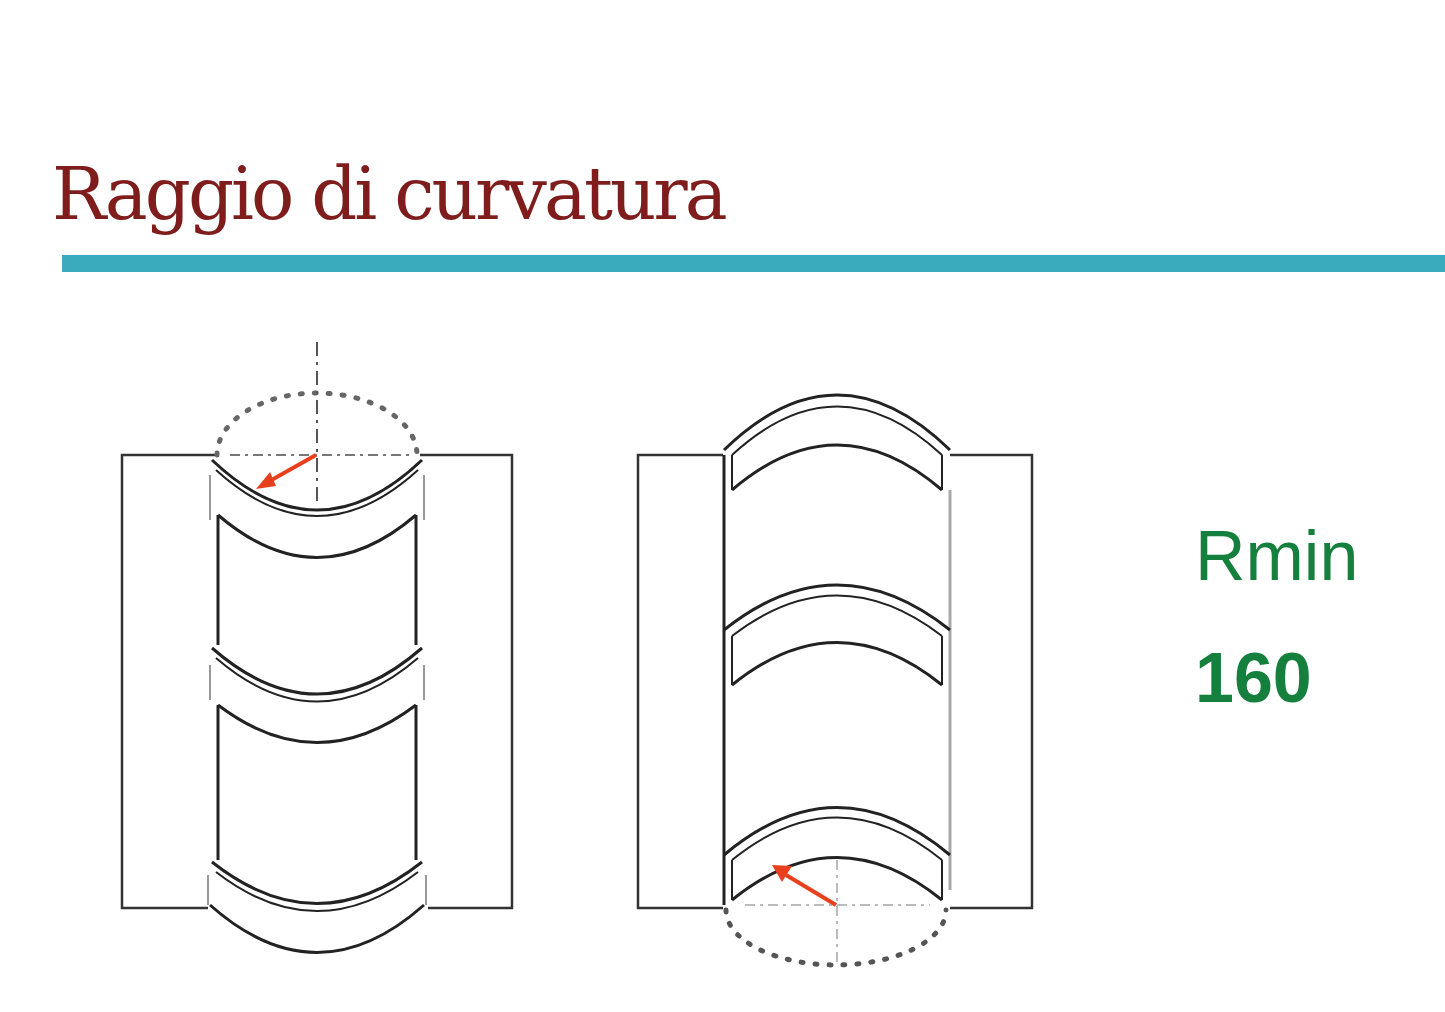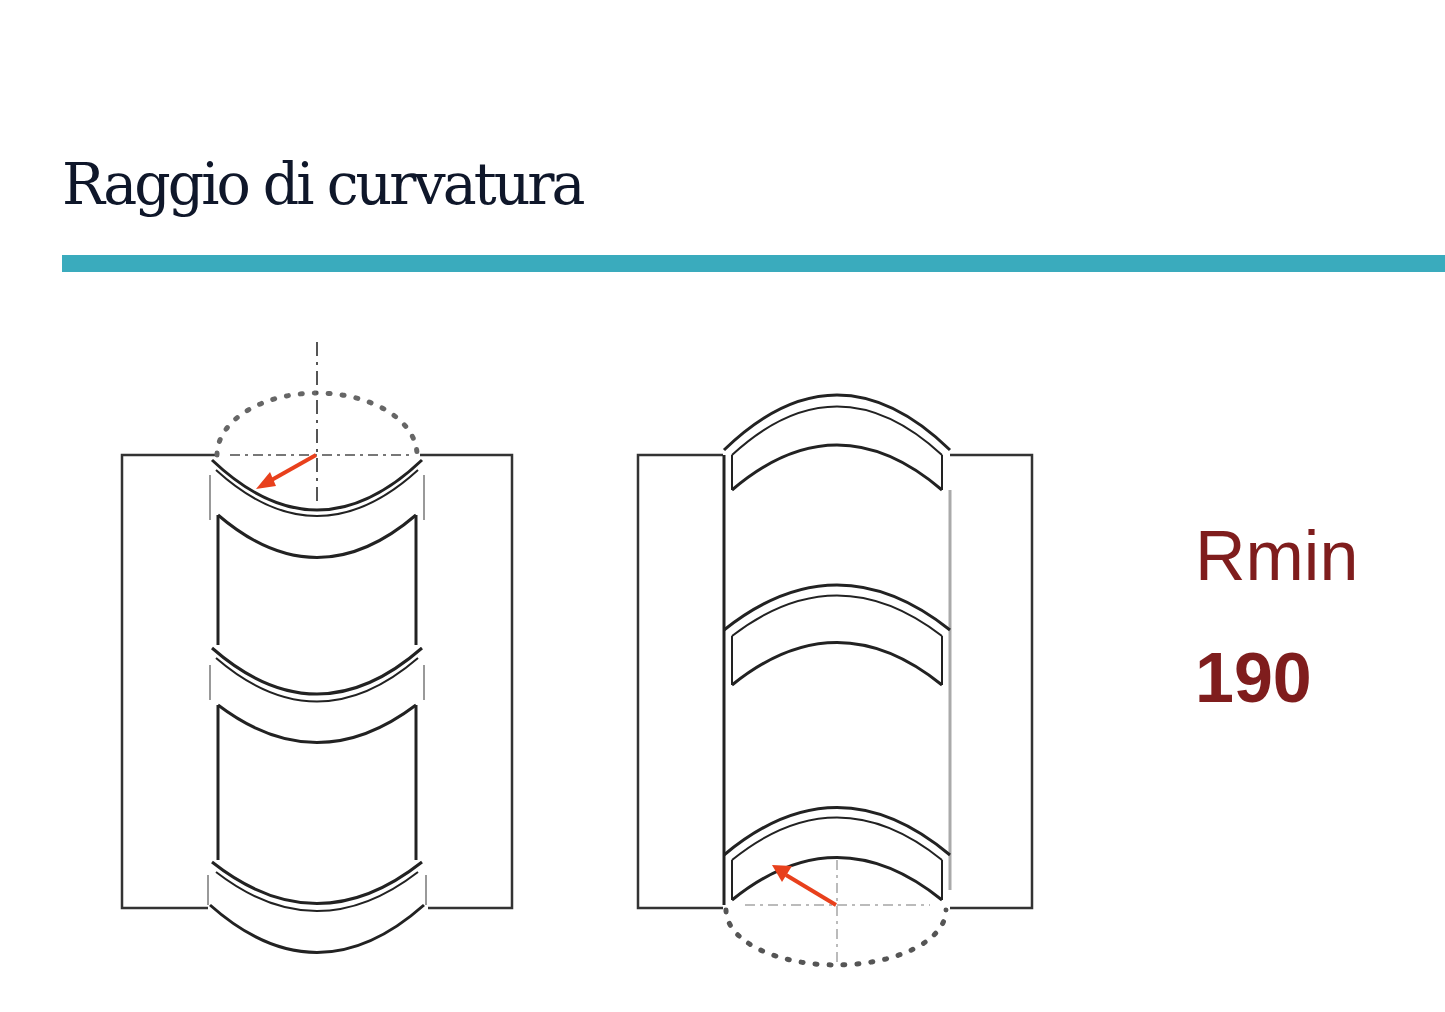--- a/index.html
+++ b/index.html
@@ -1,30 +1,30 @@
 <!DOCTYPE html>
 <html><head>
 <meta charset="utf-8">
 <style>
   html, body { margin: 0; padding: 0; background: #ffffff; }
   body { width: 1445px; height: 1012px; position: relative; overflow: hidden; }
   .title {
-    position: absolute; left: 62px; top: 96px;
+    position: absolute; left: 52px; top: 96px;
     font-family: "DejaVu Serif", "Liberation Serif", serif;
-    font-size: 57px; line-height: 100px; color: #0f172a;
+    font-size: 72px; line-height: 100px; color: #7f1d1d;
     letter-spacing: -3px; font-weight: normal;
   }
   .rule {
     position: absolute; left: 62px; top: 255px; width: 1383px; height: 17px;
   }
   .diagram { position: absolute; left: 0; top: 0; }
   .spec {
     position: absolute; left: 1195px; top: 495px;
     font-family: "Liberation Sans", "DejaVu Sans", sans-serif;
-    font-size: 70px; line-height: 122px; color: #7f1d1d;
+    font-size: 70px; line-height: 122px; color: #15803d;
   }
   .spec .value { font-weight: bold; }
 </style>
 </head>
 <body>
 
 <h1 class="title">Raggio di curvatura</h1>
 
 <div class="rule" style="background:#3aabbd;"></div>
 
@@ -104,14 +104,14 @@
   </g>
 
   <g>
     <line x1="836" y1="905" x2="786" y2="875" stroke="#e8401c" stroke-width="4"></line>
     <polygon points="772,865 792,866 782,882" fill="#e8401c"></polygon>
   </g>
 </svg>
 
 <div class="spec">
   <div>Rmin</div>
-  <div class="value">190</div>
+  <div class="value">160</div>
 </div>
 
 </body></html>

